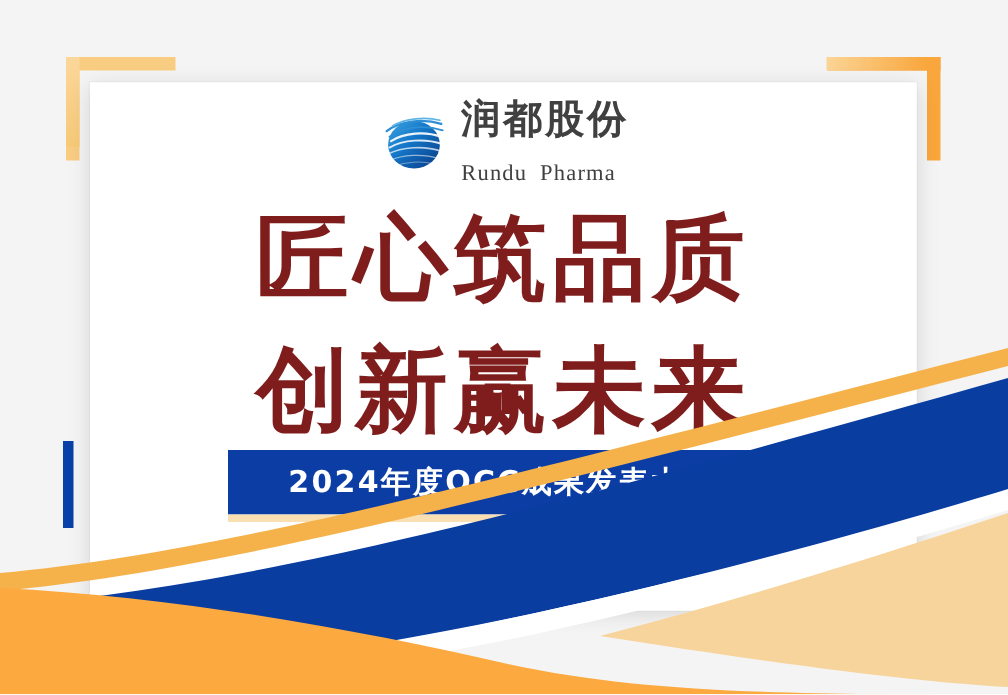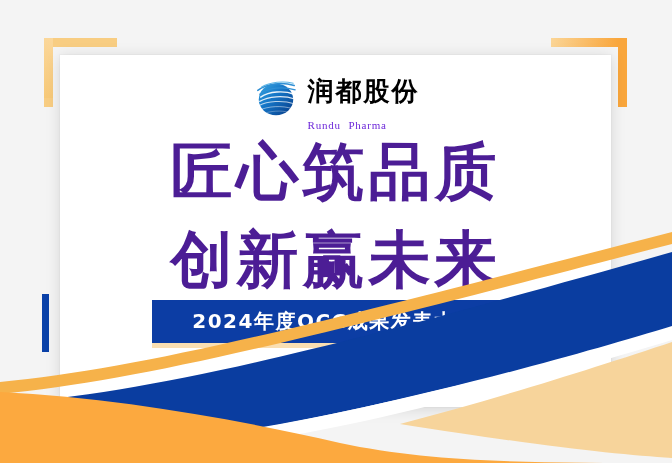--- a/index.html
+++ b/index.html
@@ -101,45 +101,44 @@
   #logo-text-block {
     display: flex;
     flex-direction: column;
     align-items: flex-start;
     line-height: 1;
   }
   #logo-cn {
     font-family: "DejaVu Sans", "Liberation Sans", sans-serif;
     font-size: 26px;
     font-weight: bold;
-    color: #000000;
+    color: #404040;
     letter-spacing: 2px;
     line-height: 1.05;
-    margin-top: 11px;
   }
   #logo-en {
     font-family: "Liberation Serif", "DejaVu Serif", serif;
-    font-size: 11px;
-    color: #6d28d9;
+    font-size: 15px;
+    color: #404040;
     letter-spacing: 0.8px;
     margin-top: 15px;
     word-spacing: 4px;
   }
 
   
   .headline {
     position: absolute;
     left: 0;
     right: 0;
     text-align: center;
     font-family: "DejaVu Sans", "Liberation Sans", sans-serif;
     font-weight: bold;
     font-size: 62px;
     line-height: 1;
-    color: #4c1d95;
+    color: #7f1d1d;
     letter-spacing: 4px;
   }
   #headline-1 { top: 86px; }
   #headline-2 { top: 174px; }
 
   
   #subtitle-banner {
     position: absolute;
     left: 92px;
     top: 245px;

